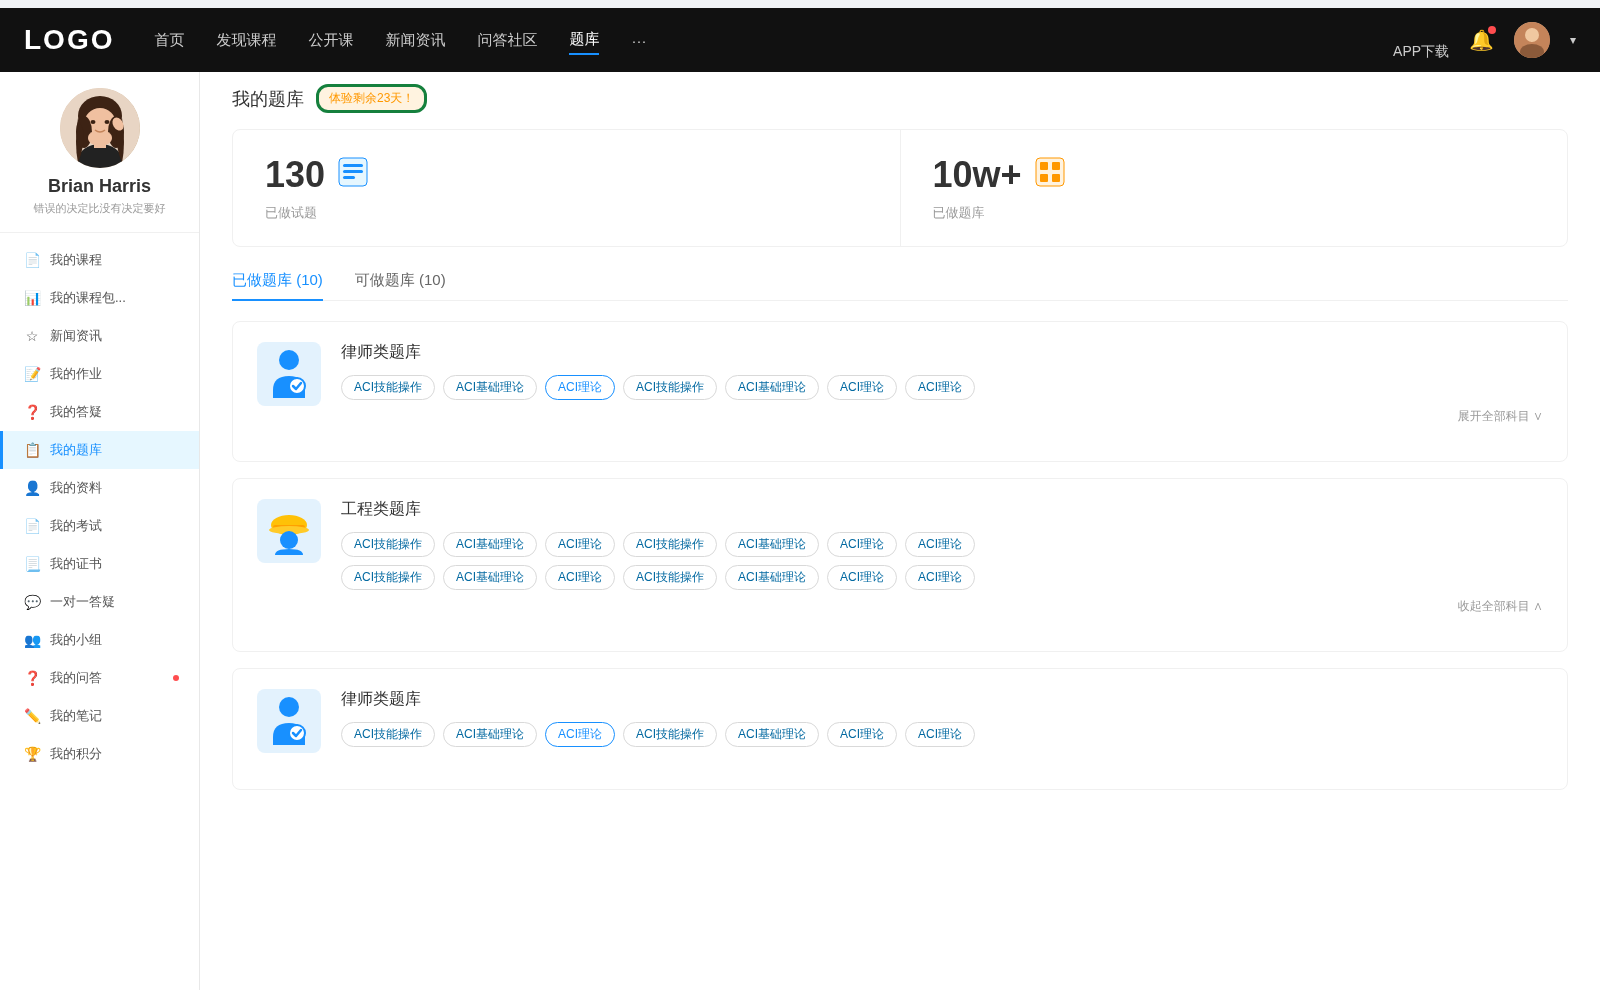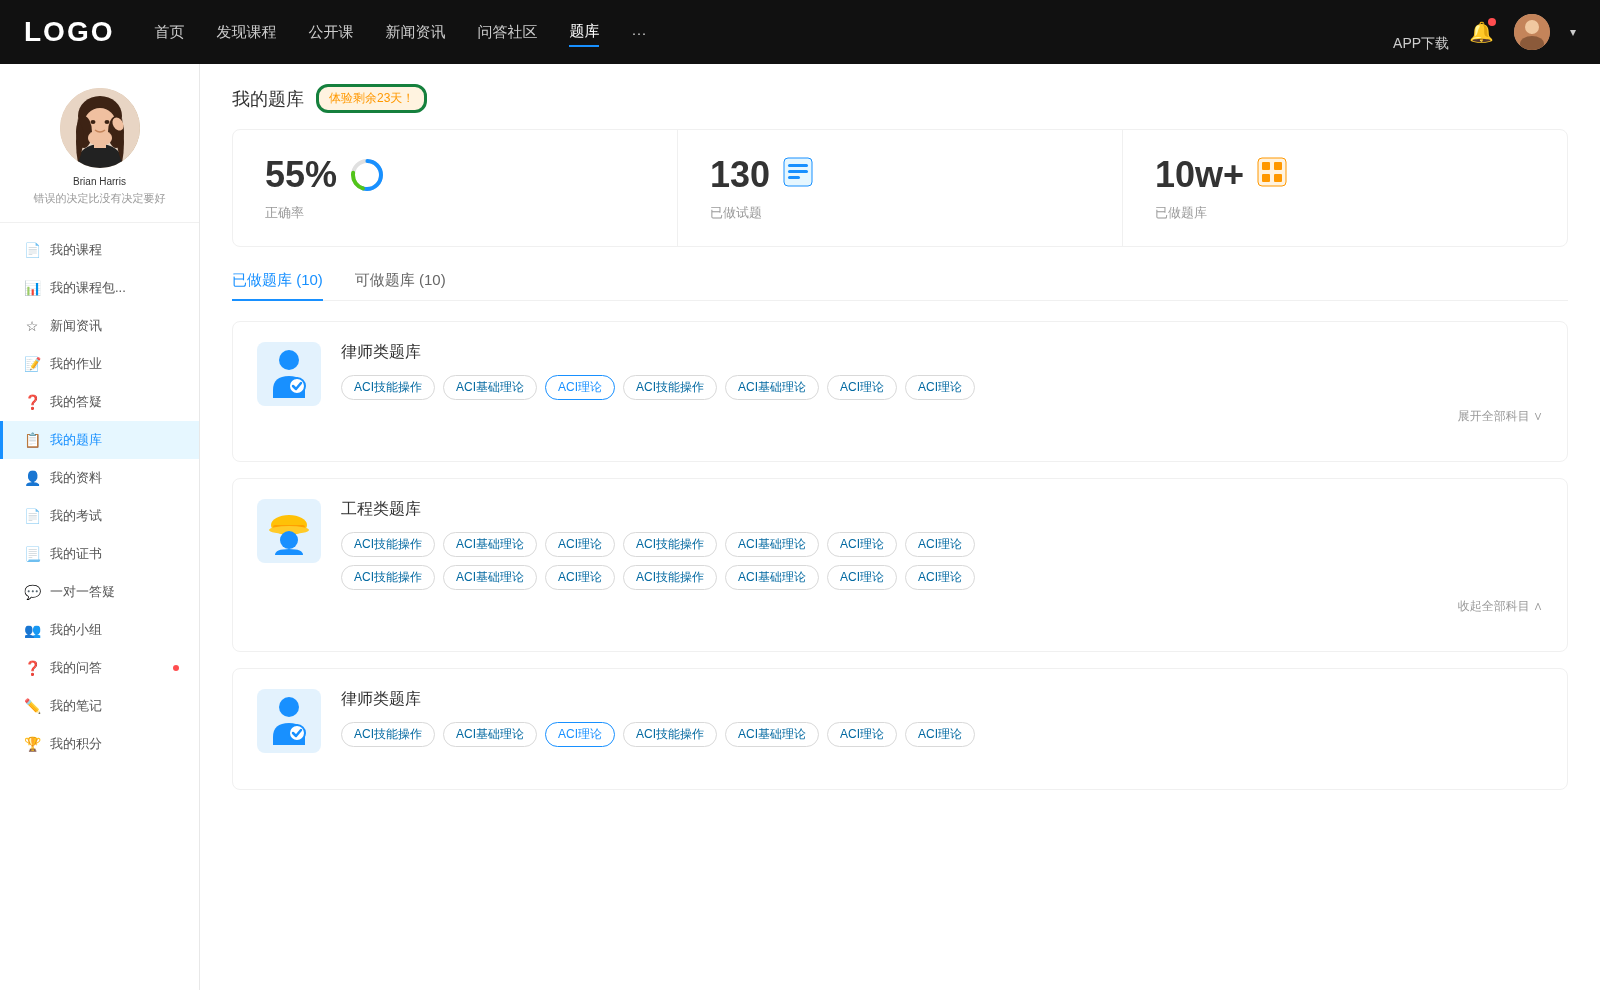--- a/index.html
+++ b/index.html
@@ -6,21 +6,21 @@
     body { font-family: -apple-system, BlinkMacSystemFont, 'PingFang SC', 'Microsoft YaHei', sans-serif; background: #f0f2f5; color: #333; }
 
     
     .navbar {
       background: #111;
       height: 64px;
       display: flex;
       align-items: center;
       padding: 0 24px;
       position: fixed;
-      top: 0; left: 0; right: 0;
+      top: 8px; left: 0; right: 0;
       z-index: 100;
     }
     .navbar-logo {
       color: #fff;
       font-size: 28px;
       font-weight: bold;
       letter-spacing: 2px;
       margin-right: 40px;
     }
     .navbar-nav {
@@ -115,22 +115,22 @@
     .sidebar-avatar {
       width: 80px;
       height: 80px;
       border-radius: 50%;
       background: linear-gradient(135deg, #e8d5c4 0%, #c4a882 100%);
       margin-bottom: 8px;
       overflow: hidden;
       position: relative;
     }
     .sidebar-name {
-      font-size: 10px;
-      font-weight: 400;
+      font-size: 18px;
+      font-weight: 700;
       color: #333;
       margin-bottom: 4px;
     }
     .sidebar-motto {
       font-size: 11px;
       color: #999;
       text-align: center;
       padding: 0 12px;
     }
     .sidebar-menu {
@@ -471,31 +471,20 @@
 
   <main class="main-content">
 
     <div class="page-header">
       <span class="page-title">我的题库</span>
       <span class="trial-badge">体验剩余23天！</span>
     </div>
 
     <div class="stats-row">
 
-      <div class="stat-card">
-        <div class="stat-top">
-          <span class="stat-value">55%</span>
-          <svg class="donut-svg" viewBox="0 0 36 36">
-            <circle cx="18" cy="18" r="14" fill="none" stroke="#e0e0e0" stroke-width="4"></circle>
-            <circle cx="18" cy="18" r="14" fill="none" stroke="#1890ff" stroke-width="4" stroke-dasharray="48 40" stroke-dashoffset="22" stroke-linecap="round"></circle>
-            <circle cx="18" cy="18" r="14" fill="none" stroke="#52c41a" stroke-width="4" stroke-dasharray="20 68" stroke-dashoffset="-26" stroke-linecap="round"></circle>
-          </svg>
-        </div>
-        <span class="stat-label">正确率</span>
-      </div>
 
       <div class="stat-card">
         <div class="stat-top">
           <span class="stat-value">130</span>
           <span class="stat-icon" style="color:#52c41a;">
             <svg width="32" height="32" viewBox="0 0 32 32">
               <rect x="2" y="2" width="28" height="28" rx="4" fill="#e6f7ff" stroke="#1890ff" stroke-width="1"></rect>
               <rect x="6" y="8" width="20" height="3" rx="1.5" fill="#1890ff"></rect>
               <rect x="6" y="14" width="20" height="3" rx="1.5" fill="#1890ff"></rect>
               <rect x="6" y="20" width="12" height="3" rx="1.5" fill="#1890ff"></rect>

